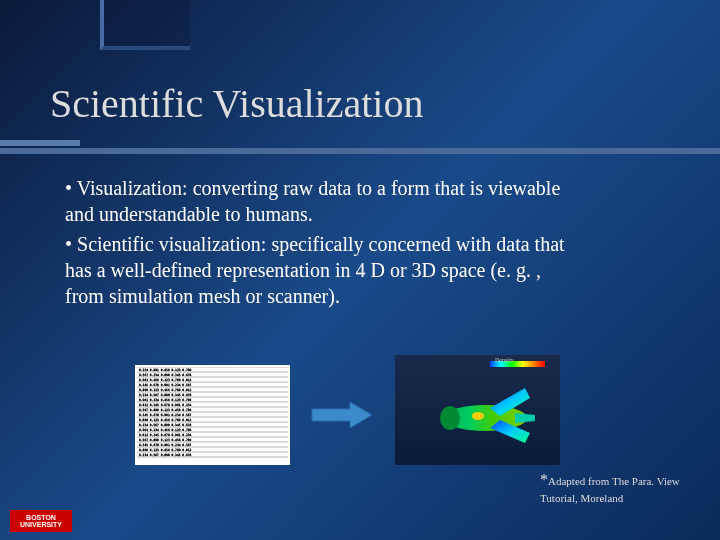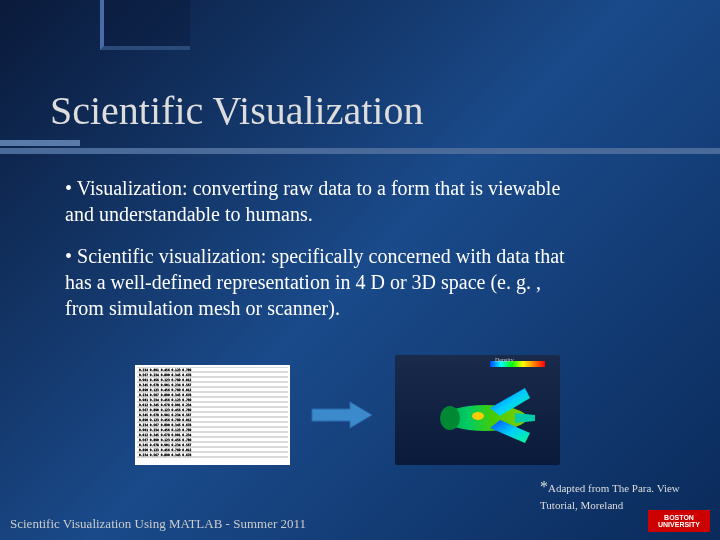--- a/index.html
+++ b/index.html
@@ -22,21 +22,20 @@
       border-bottom: 4px solid #2a4a7a;
       background: rgba(10,20,50,0.3);
     }
     .title {
       position: absolute;
       top: 80px;
       left: 50px;
       font-size: 40px;
       color: #ddd;
       font-weight: normal;
-      margin-top: 7px;
     }
     .underline1 {
       position: absolute;
       top: 148px;
       left: 0;
       width: 720px;
       height: 6px;
       background: #4a6a9a;
     }
     .underline2 {
@@ -48,21 +47,21 @@
       background: #5a7aaa;
     }
     .content {
       position: absolute;
       top: 175px;
       left: 65px;
       width: 510px;
       font-size: 20px;
       line-height: 1.3;
     }
-    .bullet1 { margin-bottom: 16px; }
+    .bullet1 { margin-bottom: 4px; }
     .bullet2 { }
     .data-table {
       position: absolute;
       top: 365px;
       left: 135px;
       width: 155px;
       height: 100px;
       background: #fff;
       color: #000;
       font-family: monospace;
@@ -100,21 +99,20 @@
       height: 6px;
       background: linear-gradient(90deg, #0040ff, #00ffff, #00ff00, #ffff00, #ff8000, #ff0000);
     }
     .credit {
       position: absolute;
       top: 470px;
       left: 540px;
       font-size: 11px;
       color: #ddd;
       line-height: 1.3;
-      margin-top: 7px;
     }
     .credit .star { font-size: 16px; }
     .footer {
       position: absolute;
       bottom: 8px;
       left: 10px;
       width: 700px;
       display: flex;
       justify-content: space-between;
       align-items: flex-end;
@@ -231,18 +229,17 @@
     </svg>
   </div>
 </div>
 
 <div class="credit">
   <span class="star">*</span><span>Adapted from The Para. View</span><br>
   <span>Tutorial, Moreland</span>
 </div>
 
 <div class="footer">
-  <div class="footer-text">Scientific Visualization Using MATLAB - Summer 2011</div>
   <div class="logo">
     <div>BOSTON</div>
     <div>UNIVERSITY</div>
   </div>
 </div>
 
 </body></html>

